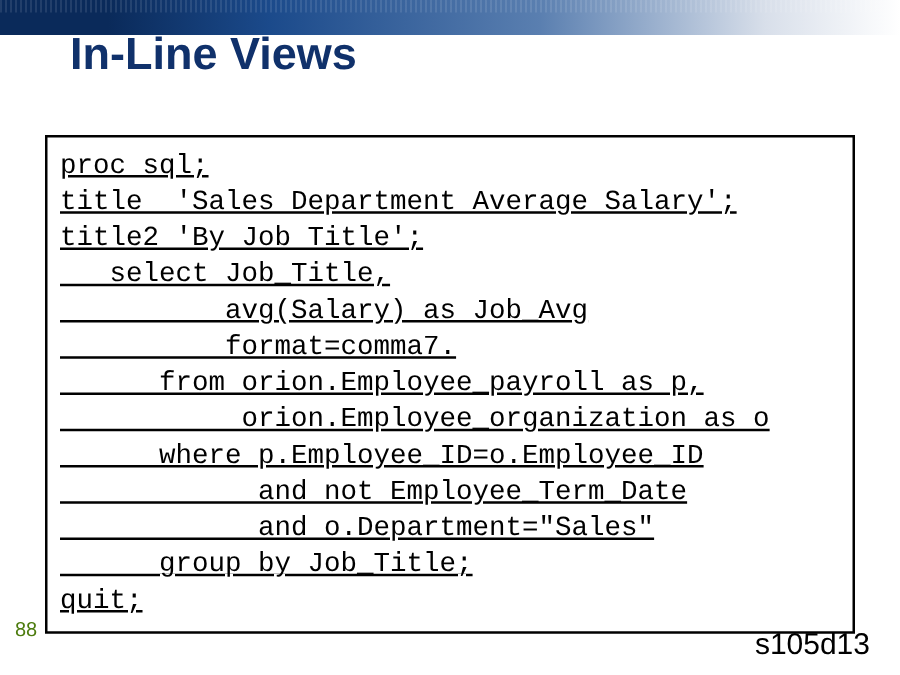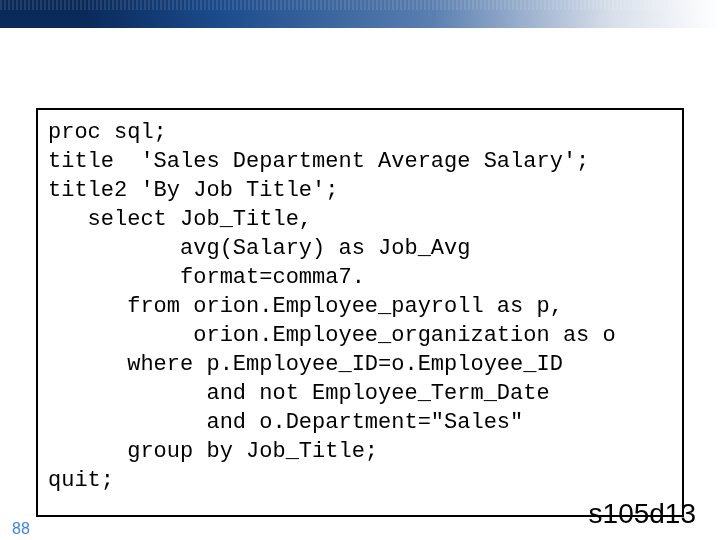--- a/index.html
+++ b/index.html
@@ -17,40 +17,42 @@
   .heading {
     position: absolute; top: 22px; left: 56px;
     font-size: 36px; font-weight: 700; color: #10316b;
   }
   .subtitle {
     position: absolute; top: 76px; left: 56px;
     font-size: 22px; color: #000;
   }
   .codebox {
     position: absolute; top: 108px; left: 36px; width: 648px;
-    border: 2px solid #000; padding: 8px 10px 20px 10px;
+    border: 2px solid #000; padding: 8px 10px 10px 10px;
     font-family: "Courier New", Courier, monospace;
     font-size: 22px; line-height: 1.32; color: #000;
     white-space: pre;
+    text-decoration: underline;
   }
   .pagenum {
-    position: absolute; left: 12px; bottom: 2px;
-    font-size: 16px; color: #3b82f6;
+    position: absolute; left: 12px; bottom: 26px;
+    font-size: 16px; color: #4d7c0f;
   }
   .footcode {
     position: absolute; right: 24px; bottom: 10px;
-    font-size: 28px; color: #000;
+    font-size: 24px; color: #000;
   }
 </style>
 </head>
 <body>
 
 <div class="slide">
   <div class="topband"></div>
 
+  <h1 class="heading">In-Line Views</h1>
 
 
   <div class="codebox">proc sql;
 title  'Sales Department Average Salary';
 title2 'By Job Title';
    select Job_Title,
           avg(Salary) as Job_Avg
           format=comma7.
       from orion.Employee_payroll as p,
            orion.Employee_organization as o

